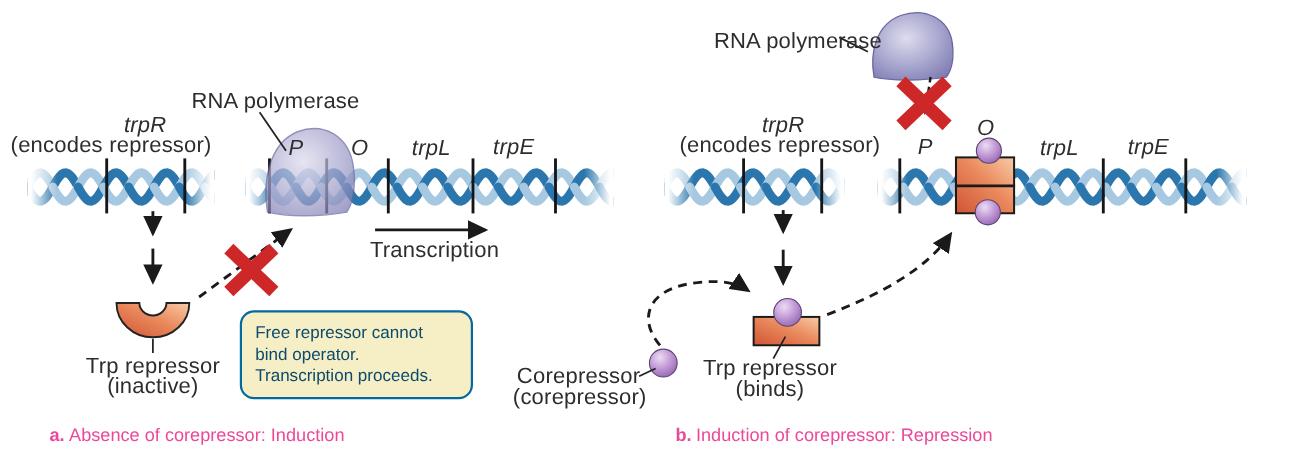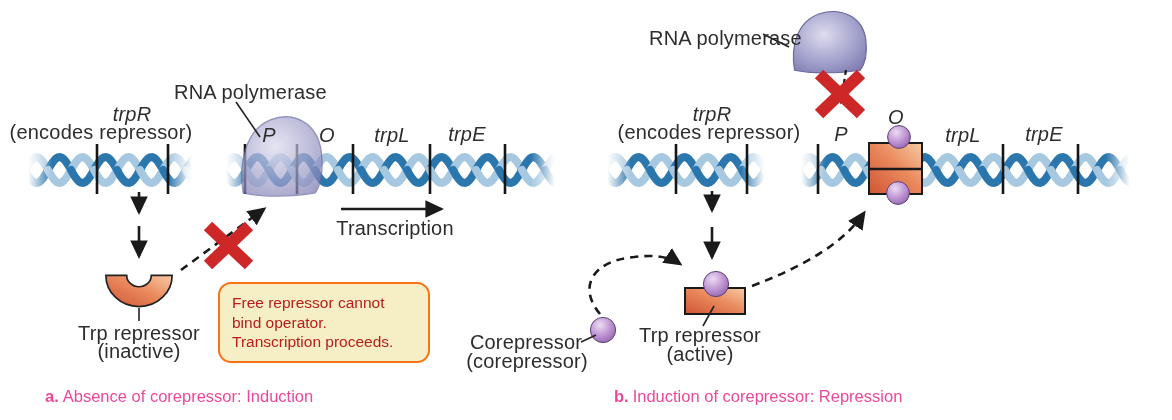--- a/index.html
+++ b/index.html
@@ -9,22 +9,22 @@
   .dna svg{position:absolute;left:0;top:0;}
   .fd{position:absolute;top:-2px;height:52px;width:27px;z-index:2;pointer-events:none;}
   .fdl{background:linear-gradient(90deg,#ffffff 12%,rgba(255,255,255,0));left:0;}
   .fdr{background:linear-gradient(270deg,#ffffff 12%,rgba(255,255,255,0));right:0;}
   .shape{position:absolute;z-index:3;}
   #ticks,#overlay{position:absolute;left:0;top:0;z-index:4;pointer-events:none;}
   #ticks{z-index:2;}
   .lbl{position:absolute;z-index:5;font-size:20px;letter-spacing:.2px;white-space:nowrap;line-height:1.1;}
   .c{transform:translateX(-50%);}
   .it{font-style:italic;}
-  .callout{position:absolute;z-index:3;background:#f6efc5;border:2px solid #f97316;border-radius:13px;
-           font-size:15.5px;line-height:1.27;color:#b91c1c;}
+  .callout{position:absolute;z-index:3;background:#f6efc5;border:2px solid #0369a1;border-radius:13px;
+           font-size:15.5px;line-height:1.27;color:#0c4a6e;}
   .callout.a{left:218px;top:282px;width:184px;padding:9px 12px;}
   .callout.b{left:767px;top:283px;width:302px;padding:10px 38px 10px 16px;}
   .caption{position:absolute;z-index:5;font-size:16.5px;color:#ec4899;white-space:nowrap;}
   .caption b{font-weight:700;margin-right:4px;}
 </style>
 </head>
 <body>
 
 <div id="canvas">
 
@@ -267,16 +267,16 @@
   <div class="lbl" style="left:649px;top:27px">RNA polymerase</div>
   <div class="lbl c it" style="left:712px;top:103px">trpR</div>
   <div class="lbl c" style="left:709px;top:121px">(encodes repressor)</div>
   <div class="lbl c it" style="left:841px;top:123px">P</div>
   <div class="lbl c it" style="left:896px;top:106px">O</div>
   <div class="lbl c it" style="left:963px;top:124px">trpL</div>
   <div class="lbl c it" style="left:1044px;top:123px">trpE</div>
   <div class="lbl c" style="left:526px;top:331px">Corepressor</div>
   <div class="lbl c" style="left:527px;top:350px">(corepressor)</div>
   <div class="lbl c" style="left:700px;top:324px">Trp repressor</div>
-  <div class="lbl c" style="left:700px;top:343px">(active)</div>
+  <div class="lbl c" style="left:700px;top:343px">(binds)</div>
   <div class="caption" style="left:614px;top:387px"><b>b.</b><span>Induction of corepressor: Repression</span></div>
 
 </div>
 
 </body></html>

